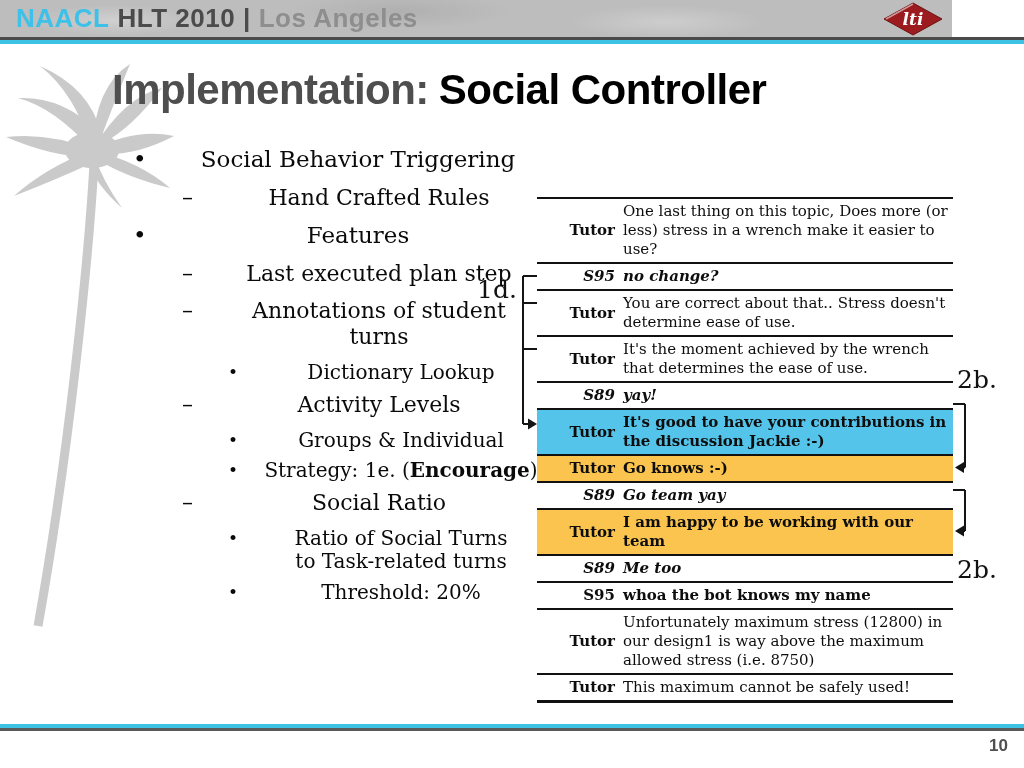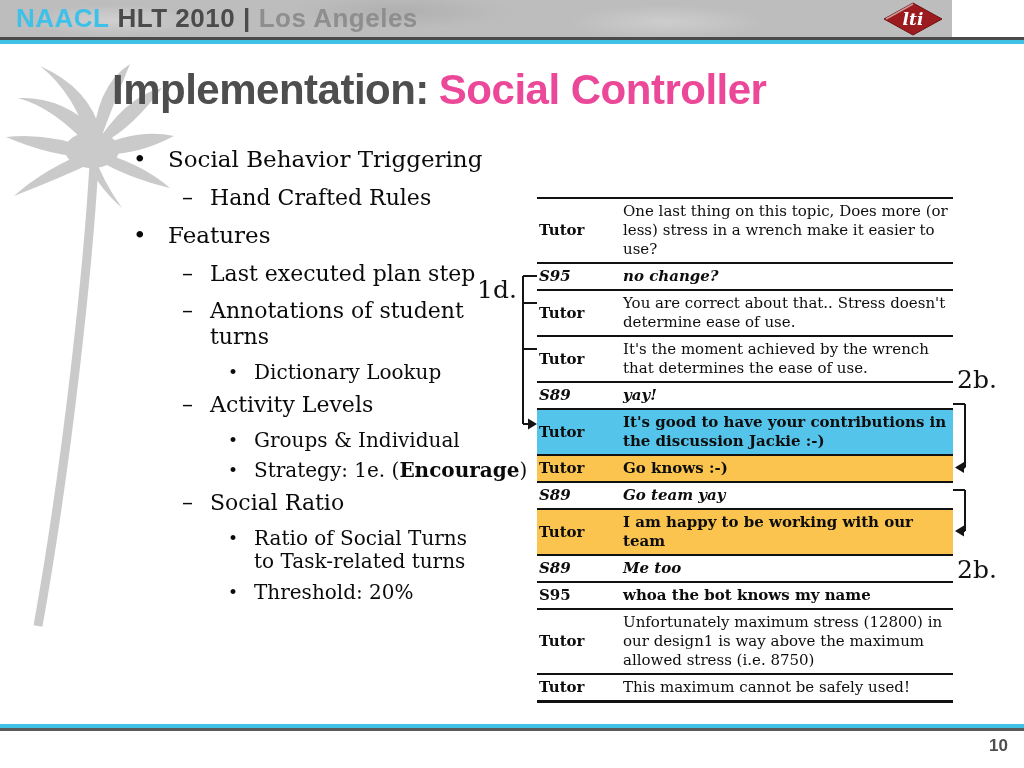--- a/index.html
+++ b/index.html
@@ -25,37 +25,37 @@
   .rule-cyan-top{position:absolute;left:0;top:40px;width:1024px;height:4px;background:#3ec3e6;}
   
   .rule-cyan-bottom{position:absolute;left:0;top:724px;width:1024px;height:4px;background:#3ec3e6;}
   .rule-dark-bottom{position:absolute;left:0;top:728px;width:1024px;height:3px;background:#5a5a5a;}
   .page-number{position:absolute;right:16px;top:736px;font-size:17px;font-weight:bold;color:#4f4f4f;}
   
   .palm{position:absolute;left:0;top:38px;pointer-events:none;}
   
   .title{position:absolute;left:112px;top:66px;font-size:42px;font-weight:bold;letter-spacing:-.5px;white-space:nowrap;}
   .title .t-bold{color:#4e4e4e;margin-right:10px;}
-  .title .t-reg{color:#ec4899;}
+  .title .t-reg{color:#000000;}
   
   .outline{position:absolute;left:128px;top:146px;width:420px;font-family:"DejaVu Serif",serif;color:#0a0a0a;}
-  .o-item{position:relative;white-space:pre-line;line-height:1.18;margin-bottom:11px;}
+  .o-item{position:relative;white-space:pre-line;line-height:1.18;margin-bottom:11px;text-align:center;}
   .o-item.gap{}
   .o-item.l1{font-size:23px;padding-left:40px;margin-bottom:12px;}
   .o-item.l1::before{content:"\2022";position:absolute;left:5px;top:0;}
   .o-item.l2{font-size:22px;padding-left:82px;}
   .o-item.l2::before{content:"\2013";position:absolute;left:54px;top:0;}
   .o-item.l3{font-size:20px;padding-left:126px;margin-bottom:7px;}
   .o-item.l3::before{content:"\2022";position:absolute;left:100px;top:1px;font-size:17px;}
   
   .dialogue-wrap{position:absolute;left:537px;top:197px;width:416px;}
   .t-rows{width:416px;border-bottom:3px solid #111;}
   .t-row{display:flex;border-top:2px solid #111;padding:2px 0;align-items:center;
          font-family:"DejaVu Serif",serif;font-size:15px;line-height:19px;color:#0d0d0d;}
-  .t-speaker{flex:0 0 76px;text-align:left;padding:1px 2px;}
+  .t-speaker{flex:0 0 76px;text-align:right;padding:1px 2px;}
   .t-msg{flex:1;padding:1px 4px 1px 6px;}
   .k-tutor .t-speaker{font-weight:bold;}
   .k-student .t-speaker,.k-student .t-msg{font-style:italic;font-weight:bold;}
   .k-student-upright .t-speaker,.k-student-upright .t-msg{font-weight:bold;}
   .hl .t-msg,.hl .t-speaker{font-weight:bold;}
   .bracket-overlay{position:absolute;left:-70px;top:0;width:560px;height:470px;pointer-events:none;}
   .anno{position:absolute;font-family:"DejaVu Serif",serif;font-size:25px;color:#111;white-space:nowrap;}
   .anno-1d{left:-60px;width:42px;text-align:left;}
   .anno-2b{left:420px;}
 </style>

